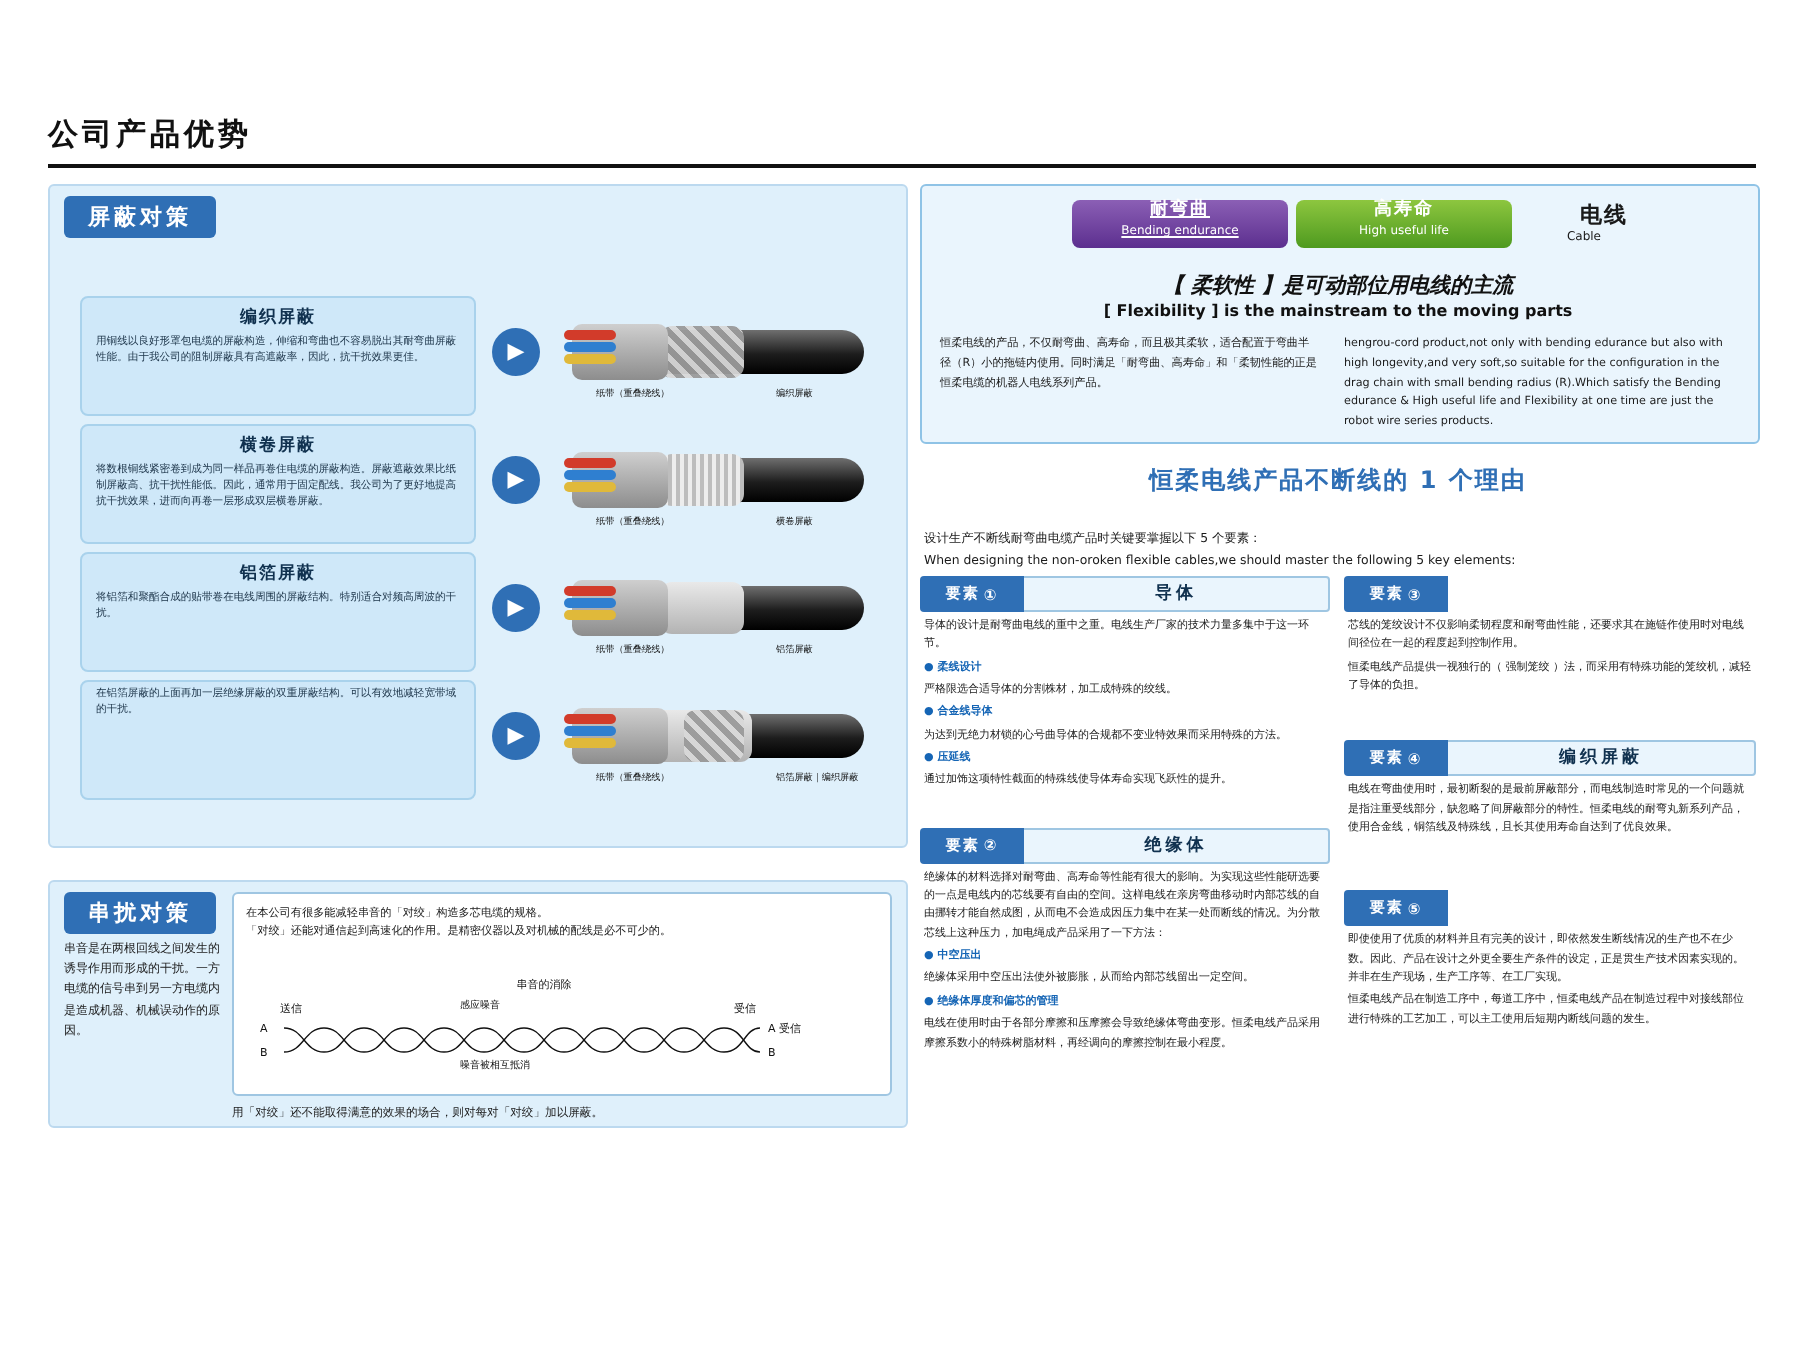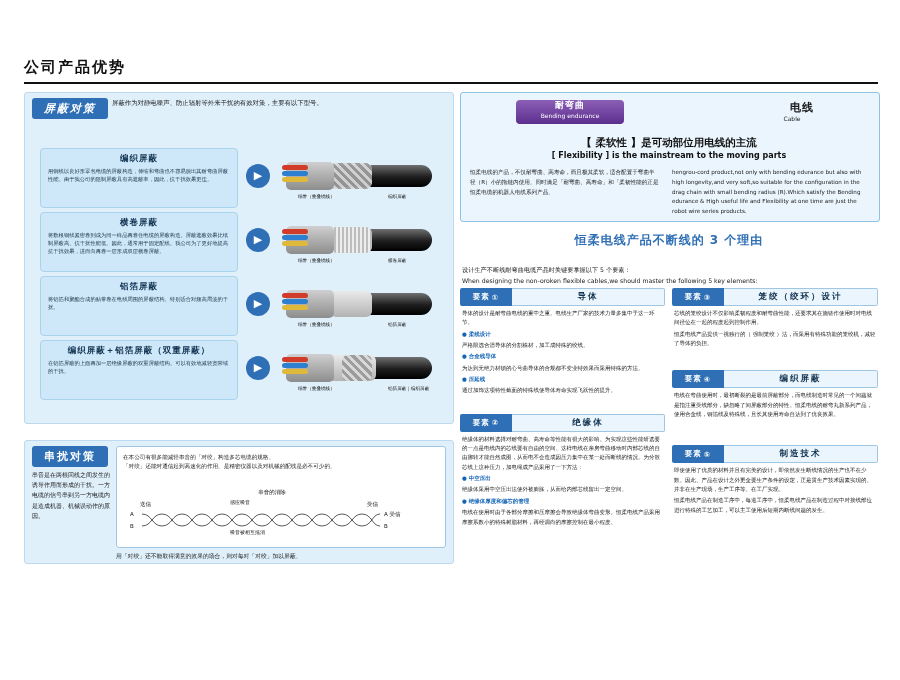--- a/index.html
+++ b/index.html
@@ -20,21 +20,21 @@
   }
 
   .blue-tab{
     display:inline-block;background:#2f6fb5;color:#fff;font-size:11px;
     padding:3px 12px;border-radius:3px;letter-spacing:2px;font-weight:bold;
   }
   .shield-panel{
     position:absolute;left:24px;top:92px;width:428px;height:330px;
     background:#dff0fb;border:1px solid #bcd9ef;border-radius:3px;
   }
-  .shield-tab{position:absolute;left:32px;top:98px;font-style:italic;}
+  .shield-tab{position:absolute;left:32px;top:98px;}
   .shield-intro{
     position:absolute;left:112px;top:98px;width:330px;font-size:6.4px;
     line-height:1.7;color:#1b1b1b;
   }
   .shield-intro p{margin:0 0 2px 0;}
 
   .srow{position:absolute;left:40px;width:398px;height:58px;}
   .srow1{top:148px}.srow2{top:212px}.srow3{top:276px}.srow4{top:340px}
 
   .sbox{
@@ -102,28 +102,28 @@
   .flex-panel{
     position:absolute;left:460px;top:92px;width:418px;height:128px;
     background:#eaf5fd;border:1px solid #8fc3e6;border-radius:3px;
   }
   .pill{
     position:absolute;top:100px;height:22px;border-radius:4px;color:#fff;
     text-align:center;font-weight:bold;
   }
   .pill .cn{font-size:9px;line-height:11px;letter-spacing:1px;}
   .pill .en{font-size:6px;line-height:9px;font-weight:normal;}
-  .pill-a{left:516px;width:108px;background:linear-gradient(180deg,#8b5fb5,#5c2f8f);height:24px;}
+  .pill-a{left:536px;width:108px;background:linear-gradient(180deg,#8b5fb5,#5c2f8f);height:24px;text-decoration:underline;}
   .pill-b{left:648px;width:108px;background:linear-gradient(180deg,#8dc63f,#4e9a1f);height:24px;}
   .cable-word{position:absolute;left:770px;top:100px;text-align:center;}
   .cable-word .cn{font-size:11px;font-weight:bold;letter-spacing:1px;padding-left:20px;}
   .cable-word .en{font-size:6px;}
   .flex-head{
     position:absolute;left:472px;top:136px;width:394px;text-align:center;
-    font-size:10.5px;font-weight:bold;color:#111;
+    font-size:10.5px;font-weight:bold;color:#111;font-style:italic;
   }
   .flex-head-en{
     position:absolute;left:472px;top:151px;width:394px;text-align:center;
     font-size:8px;font-weight:bold;color:#111;
   }
   .flex-cn{
     position:absolute;left:470px;top:168px;width:190px;font-size:5.6px;line-height:1.75;
   }
   .flex-en{
     position:absolute;left:672px;top:168px;width:196px;font-size:5.6px;line-height:1.75;
@@ -166,21 +166,20 @@
 <body>
 
 <div class="page">
 
   <div class="page-title">公司产品优势</div>
   <div class="title-rule"></div>
 
   <div class="shield-panel"></div>
   <div class="shield-tab blue-tab">屏蔽对策</div>
   <div class="shield-intro">
-    <p>屏蔽作为对静电噪声、防止辐射等外来干扰的有效对策，主要有以下型号。</p>
   </div>
 
   <div class="srow srow1">
     <div class="sbox">
       <div class="sbox-h">编织屏蔽</div>
       <div class="sbox-t">用铜线以良好形罩包电缆的屏蔽构造，伸缩和弯曲也不容易脱出其耐弯曲屏蔽性能。由于我公司的阻制屏蔽具有高遮蔽率，因此，抗干扰效果更佳。</div>
     </div>
     <div class="arrow-circle">▶</div>
     <div class="cable-art">
       <div class="cable-jacket"></div>
@@ -225,21 +224,20 @@
       <div class="wire w1"></div>
         <div class="wire w2"></div>
         <div class="wire w3"></div>
       <div class="lbl lbl-left">纸带（重叠绕线）</div>
       <div class="lbl lbl-right">铝箔屏蔽</div>
     </div>
   </div>
 
   <div class="srow srow4">
     <div class="sbox">
-      <div class="sbox-h">编织屏蔽＋铝箔屏蔽（双重屏蔽）</div>
       <div class="sbox-t">在铝箔屏蔽的上面再加一层绝缘屏蔽的双重屏蔽结构。可以有效地减轻宽带域的干扰。</div>
     </div>
     <div class="arrow-circle">▶</div>
     <div class="cable-art">
       <div class="cable-jacket"></div>
       <div class="foil" style="left:46px;width:50px"></div>
       <div class="braid" style="left:62px;width:30px"></div>
       <div class="cable-tip"></div>
       <div class="wire w1"></div>
         <div class="wire w2"></div>
@@ -275,31 +273,35 @@
   </svg>
 
   <div class="twist-cap">用「对绞」还不能取得满意的效果的场合，则对每对「对绞」加以屏蔽。</div>
 
   <div class="flex-panel"></div>
 
   <div class="pill pill-a">
     <div class="cn">耐弯曲</div>
     <div class="en">Bending endurance</div>
   </div>
+  <div class="pill pill-b">
+    <div class="cn">高寿命</div>
+    <div class="en">High useful life</div>
+  </div>
   <div class="cable-word">
     <div class="cn">电线</div>
     <div class="en">Cable</div>
   </div>
 
   <div class="flex-head">【 柔软性 】是可动部位用电线的主流</div>
   <div class="flex-head-en">[ Flexibility ] is the mainstream to the moving parts</div>
   <div class="flex-cn">恒柔电线的产品，不仅耐弯曲、高寿命，而且极其柔软，适合配置于弯曲半径（R）小的拖链内使用。同时满足「耐弯曲、高寿命」和「柔韧性能的正是恒柔电缆的机器人电线系列产品。</div>
   <div class="flex-en">hengrou-cord product,not only with bending edurance but also with high longevity,and very soft,so suitable for the configuration in the drag chain with small bending radius (R).Which satisfy the Bending edurance &amp; High useful life and Flexibility at one time are just the robot wire series products.</div>
 
-  <div class="reasons-title">恒柔电线产品不断线的 3 个理由</div>
+  <div class="reasons-title">恒柔电线产品不断线的 1 个理由</div>
   <div class="reasons-lead">
     <div>设计生产不断线耐弯曲电缆产品时关键要掌握以下 5 个要素：</div>
     <div>When designing the non-oroken flexible cables,we should master the following 5 key elements:</div>
   </div>
 
   <div class="key-col-l">
 
     <div class="key-block">
       <div class="key-head">
         <div class="key-badge">
@@ -339,21 +341,20 @@
   </div>
 
   <div class="key-col-r">
 
     <div class="key-block">
       <div class="key-head">
         <div class="key-badge">
           <span>要素</span>
             <span>③</span>
         </div>
-        <div class="key-name">笼绞（绞环）设计</div>
       </div>
       <div class="key-body">
         <p>芯线的笼绞设计不仅影响柔韧程度和耐弯曲性能，还要求其在施链作使用时对电线间径位在一起的程度起到控制作用。</p>
         <p>恒柔电线产品提供一视独行的（ 强制笼绞 ）法，而采用有特殊功能的笼绞机，减轻了导体的负担。</p>
       </div>
     </div>
 
     <div class="key-block" style="margin-top:22px">
       <div class="key-head">
         <div class="key-badge">
@@ -366,21 +367,20 @@
         <p>电线在弯曲使用时，最初断裂的是最前屏蔽部分，而电线制造时常见的一个问题就是指注重受线部分，缺忽略了间屏蔽部分的特性。恒柔电线的耐弯丸新系列产品，使用合金线，铜箔线及特殊线，且长其使用寿命自达到了优良效果。</p>
       </div>
     </div>
 
     <div class="key-block" style="margin-top:26px">
       <div class="key-head">
         <div class="key-badge">
           <span>要素</span>
             <span>⑤</span>
         </div>
-        <div class="key-name">制造技术</div>
       </div>
       <div class="key-body">
         <p>即使使用了优质的材料并且有完美的设计，即依然发生断线情况的生产也不在少数。因此、产品在设计之外更全要生产条件的设定，正是贯生产技术因素实现的。并非在生产现场，生产工序等、在工厂实现。</p>
         <p>恒柔电线产品在制造工序中，每道工序中，恒柔电线产品在制造过程中对接线部位进行特殊的工艺加工，可以主工使用后短期内断线问题的发生。</p>
       </div>
     </div>
 
   </div>
 
 </div>

